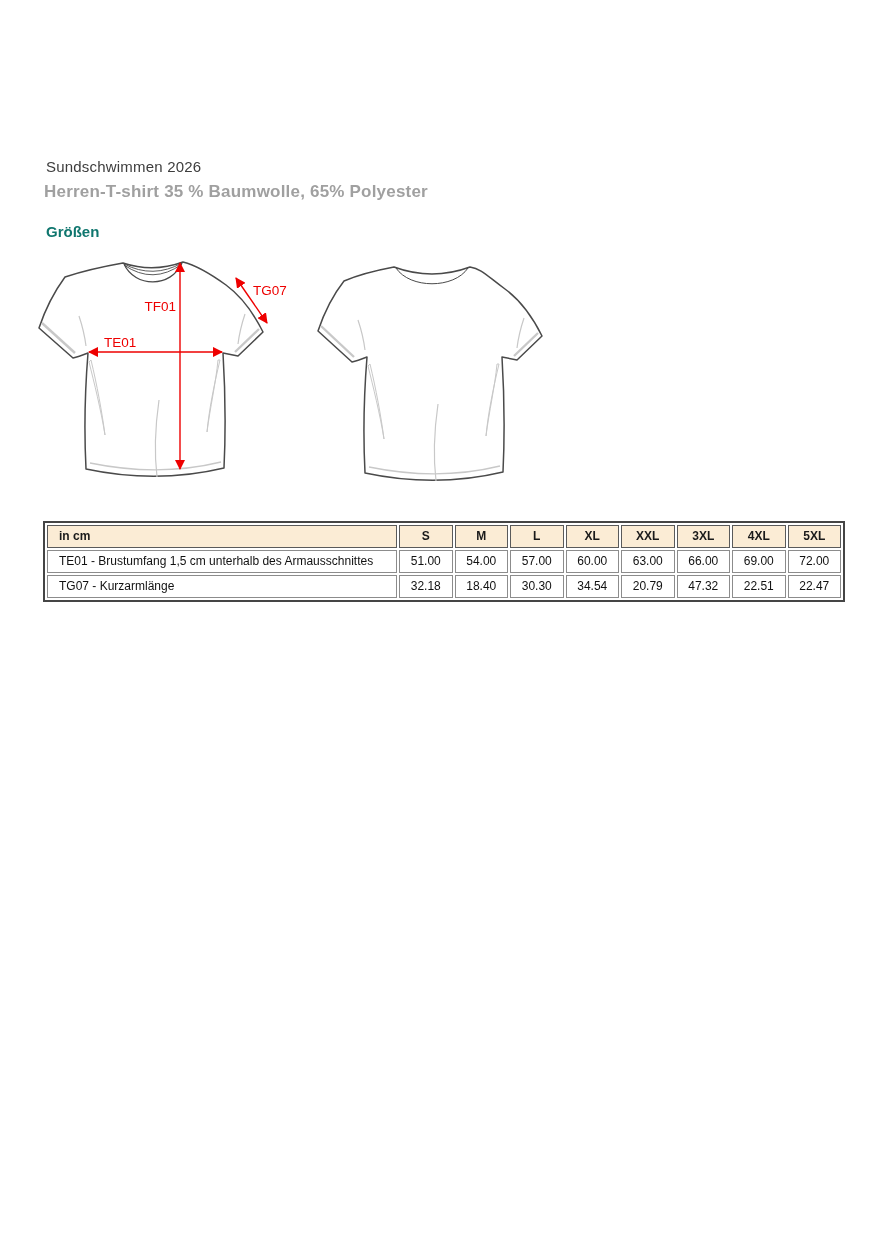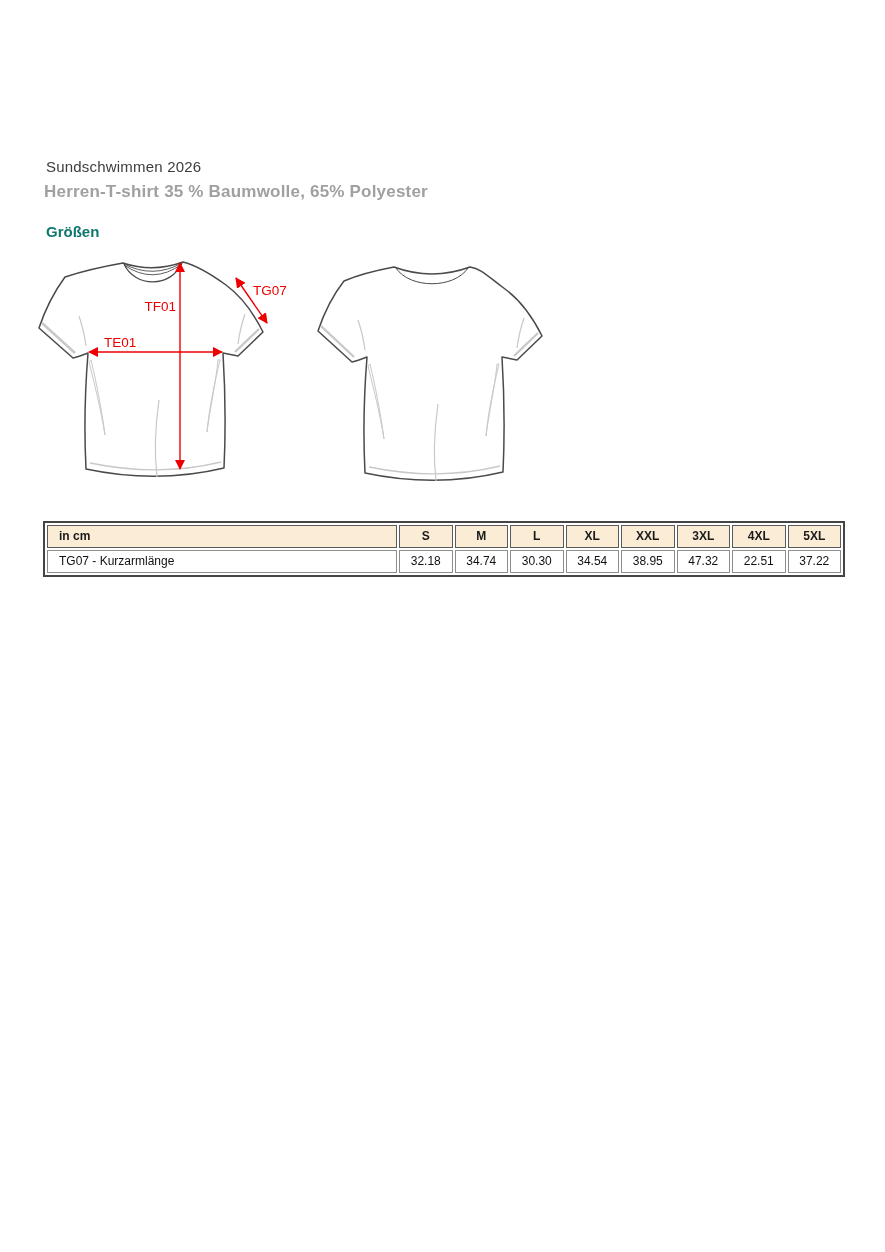--- a/index.html
+++ b/index.html
@@ -139,24 +139,35 @@
         <th>L</th>
         <th>XL</th>
         <th>XXL</th>
         <th>3XL</th>
         <th>4XL</th>
         <th>5XL</th>
       </tr>
     </thead>
   <tbody>
       <tr>
+        <td class="labelcol">TE01 - Brustumfang 1,5 cm unterhalb des Armausschnittes</td>
+        <td>51.00</td>
+        <td>54.00</td>
+        <td>57.00</td>
+        <td>60.00</td>
+        <td>63.00</td>
+        <td>66.00</td>
+        <td>69.00</td>
+        <td>72.00</td>
+      </tr>
+      <tr>
         <td class="labelcol">TG07 - Kurzarmlänge</td>
         <td>32.18</td>
-        <td>34.74</td>
+        <td>18.40</td>
         <td>30.30</td>
         <td>34.54</td>
-        <td>38.95</td>
+        <td>20.79</td>
         <td>47.32</td>
         <td>22.51</td>
-        <td>37.22</td>
+        <td>22.47</td>
       </tr>
     </tbody>
 </table>
 
 </body></html>

